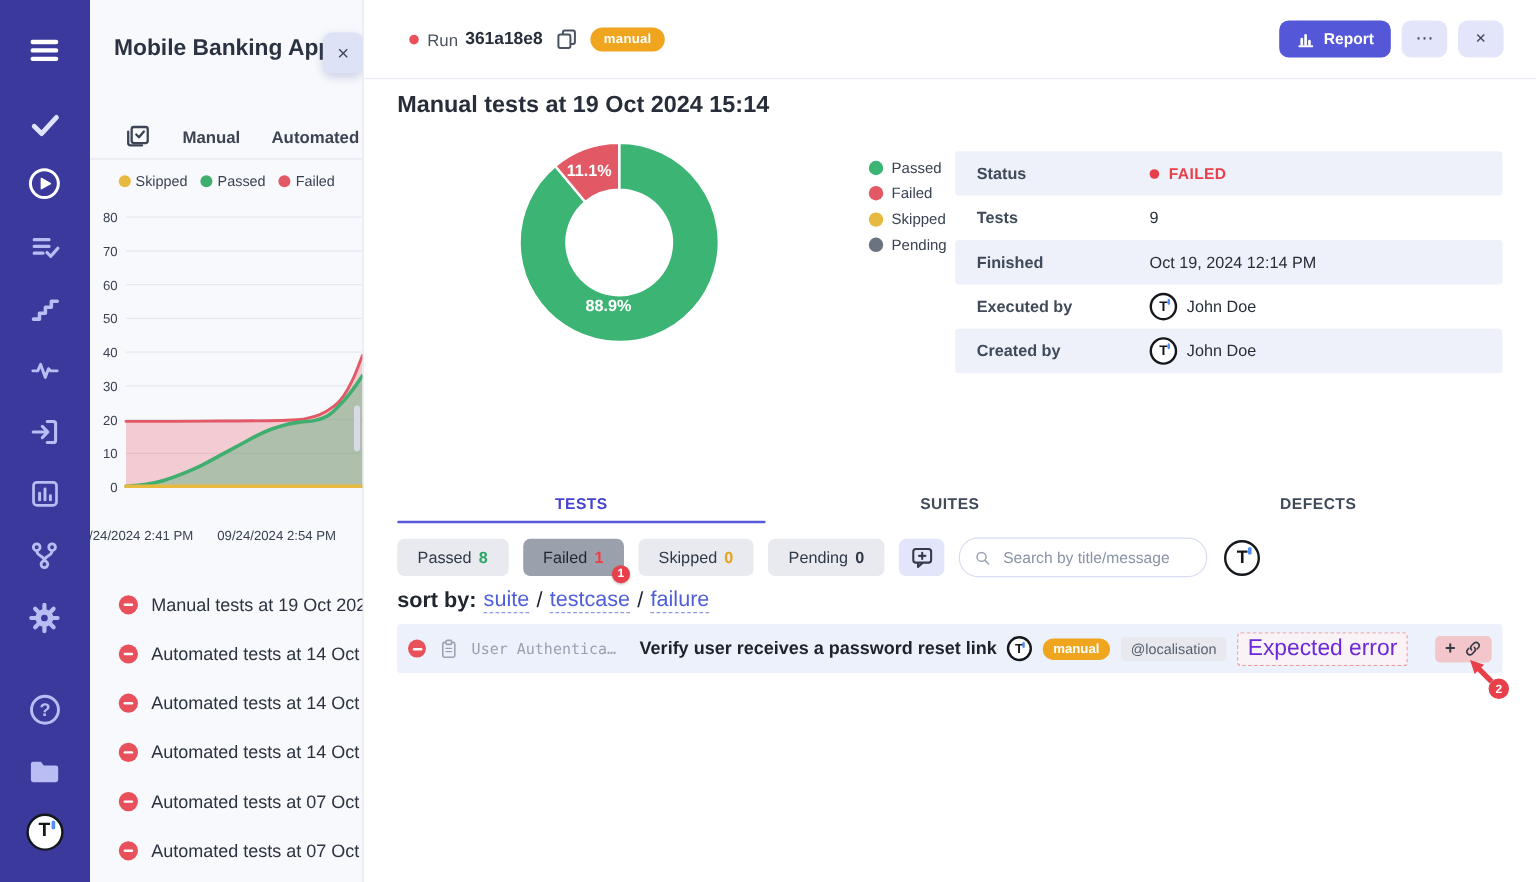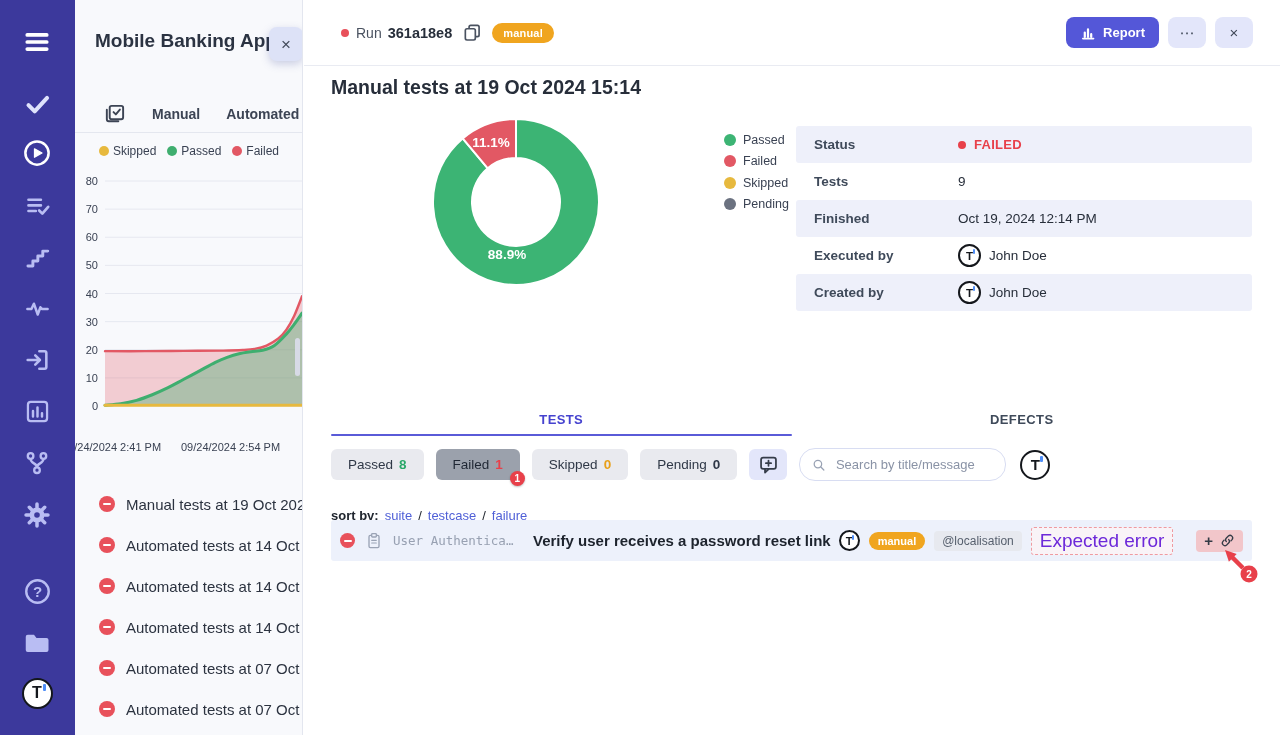--- a/index.html
+++ b/index.html
@@ -102,21 +102,21 @@
   .fbadge{position:absolute;right:-5px;bottom:-6px;width:15px;height:15px;border-radius:50%;background:#e8404a;
          color:#fff;font-size:10px;font-weight:700;display:flex;align-items:center;justify-content:center;
          box-shadow:0 1px 2px rgba(0,0,0,.25)}
   .msg-btn{width:38px;height:31px;background:#e3e6fa;border:none;border-radius:6px;cursor:pointer;
          display:flex;align-items:center;justify-content:center}
   .search{height:31px;width:181px;border:1px solid #d8ddf2;border-radius:16px;background:#fff;
          display:flex;align-items:center;gap:8px;padding:0 12px}
   .search input{border:none;outline:none;background:transparent;font-family:inherit;font-size:13px;color:#701a75;width:100%}
   .search input::placeholder{color:#8a93a6}
 
-  .sort-row{position:absolute;left:27px;top:508px;display:flex;align-items:flex-start;gap:6px;font-size:13px;color:#20262f}
+  .sort-row{position:absolute;left:27px;top:489px;display:flex;align-items:center;gap:6px;font-size:18px;color:#20262f}
   .sort-prefix{font-weight:600}
   .sort-link{color:#4f5fd7;border-bottom:1px dashed #8d97e8;cursor:pointer}
 
   .test-row{position:absolute;left:27px;top:520px;width:921px;height:41px;background:#edf1fb;border-radius:3px;
          display:flex;align-items:center;cursor:pointer}
   .tr-minus{margin-left:9px;width:15px;height:15px;border-radius:50%;background:#e8515b;position:relative;flex:0 0 auto}
   .tr-minus::after{content:"";position:absolute;left:3.5px;top:6.5px;width:8px;height:2.2px;border-radius:1px;background:#fff}
   .tr-clip{margin-left:11px;display:flex;flex:0 0 auto}
   .tr-suite{margin-left:11px;width:132px;overflow:hidden;white-space:nowrap;flex:0 0 auto;
          font-family:"DejaVu Sans Mono",monospace;font-size:12.5px;color:#98a1b2}
@@ -394,20 +394,21 @@
               <span>T</span>
               <span class="tick"></span>
             </span>
             <span>John Doe</span>
           </span>
       </div>
     </div>
 
     <nav class="result-tabs">
       <button class="rtab active">TESTS</button>
+      <button class="rtab">SUITES</button>
       <button class="rtab">DEFECTS</button>
     </nav>
 
     <div class="filter-row">
       <button class="fbtn">
         <span>Passed</span>
           <span class="cnt-g">8</span>
       </button>
       <button class="fbtn active">
         <span>Failed</span>

